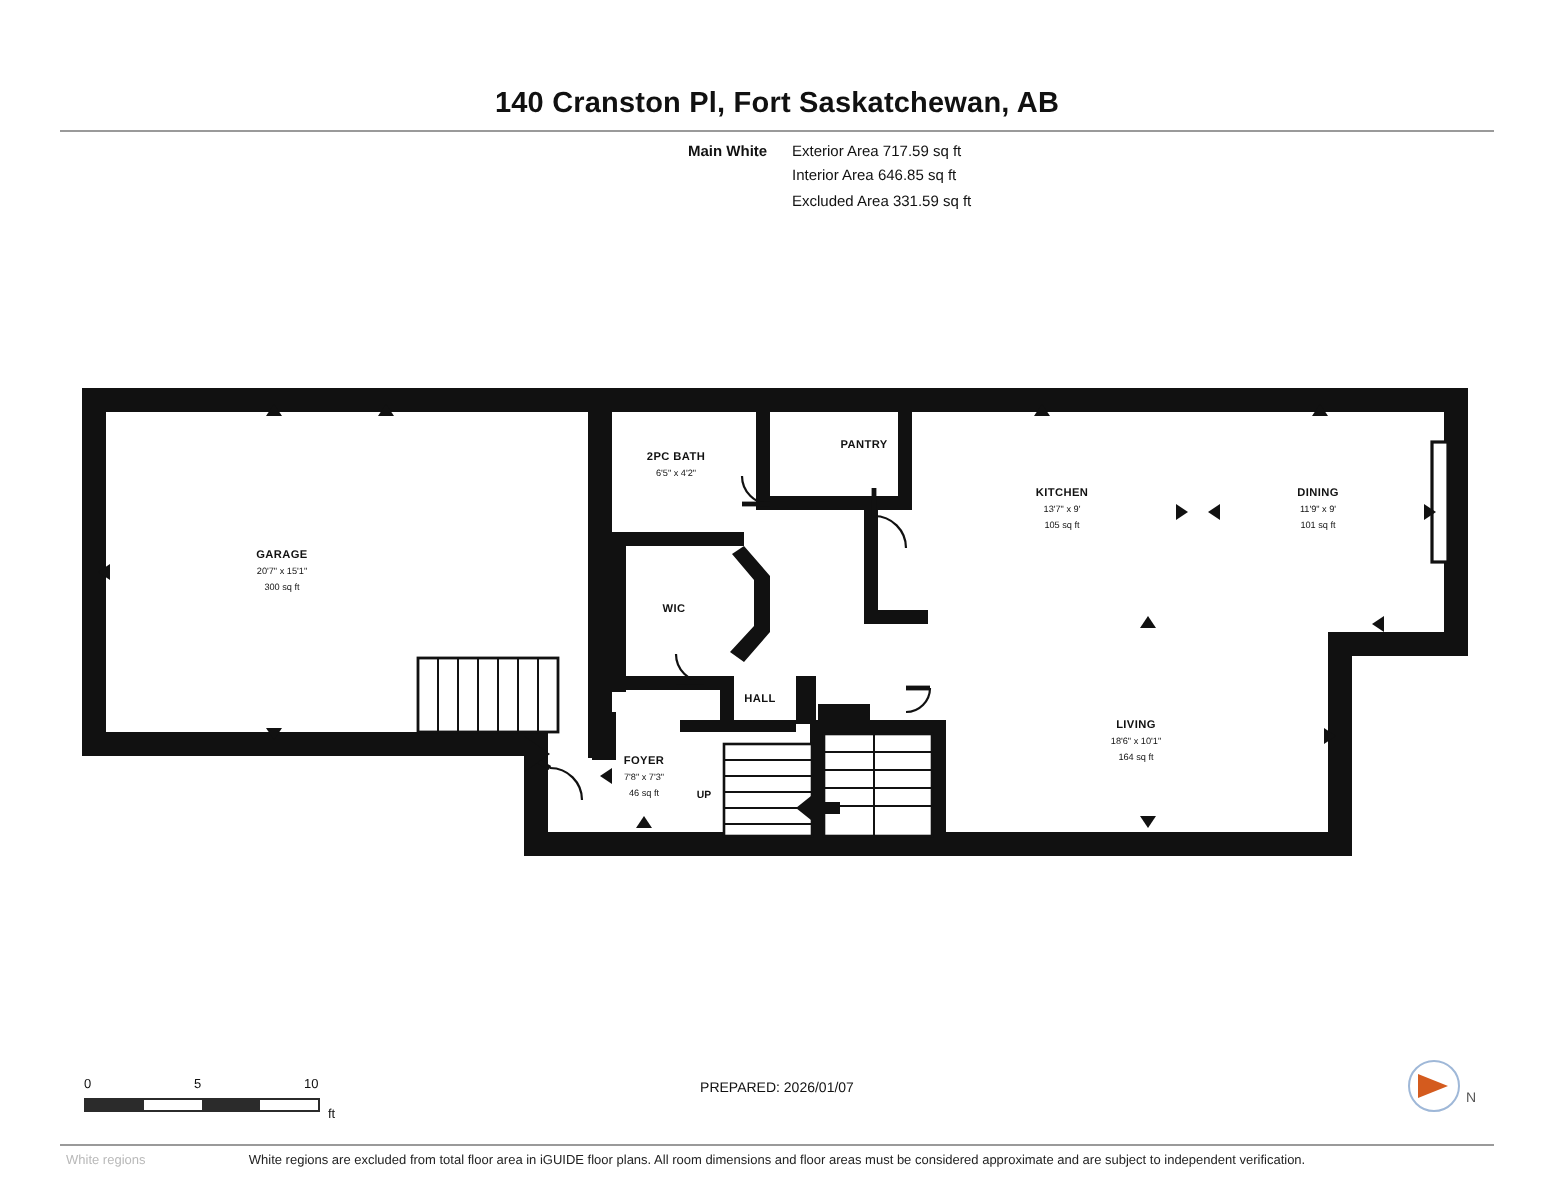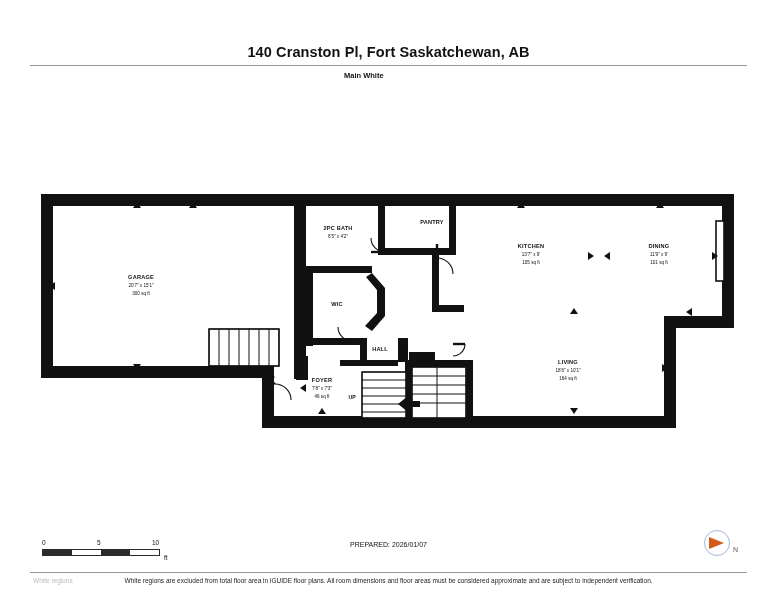--- a/index.html
+++ b/index.html
@@ -120,20 +120,25 @@
   .rm-up   { font-size: 5.2px; font-weight: bold; }
 </style>
 </head>
 <body>
 
 <div id="page">
 
   <div class="title">140 Cranston Pl, Fort Saskatchewan, AB</div>
   <div class="title-rule"></div>
   <div class="floor-label">Main White</div>
+  <div class="areas">
+    <div>Exterior Area 717.59 sq ft</div>
+    <div>Interior Area 646.85 sq ft</div>
+    <div>Excluded Area 331.59 sq ft</div>
+  </div>
 
   <div id="planwrap">
     <svg width="777" height="600" viewBox="0 0 777 600" xmlns="http://www.w3.org/2000/svg">
 
       <g>
 
         <path d="M41,178 L300,178 L300,190 L53,190 L53,350 L262,350 L262,362 L41,362 Z" fill="#111"></path>
 
         <rect x="41" y="350" width="12" height="12" fill="#111"></rect>
       </g>

